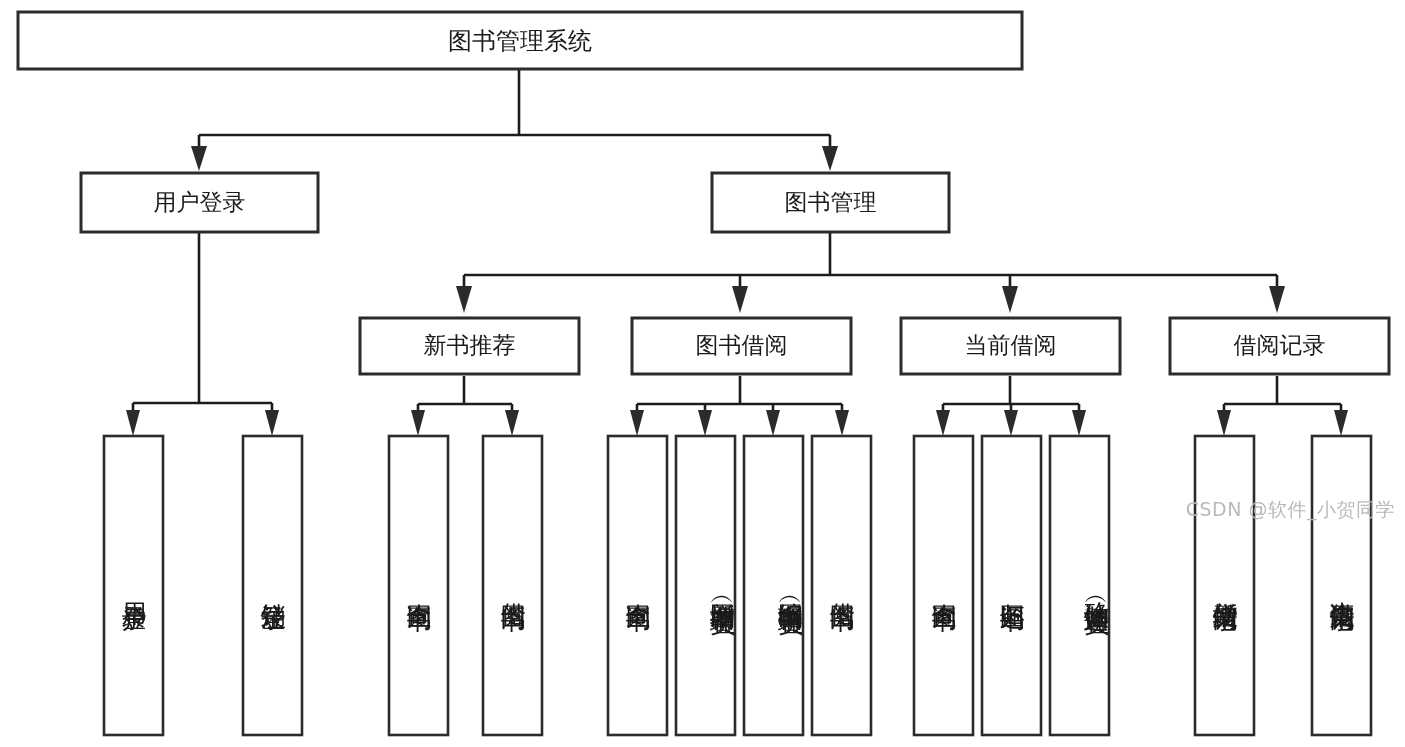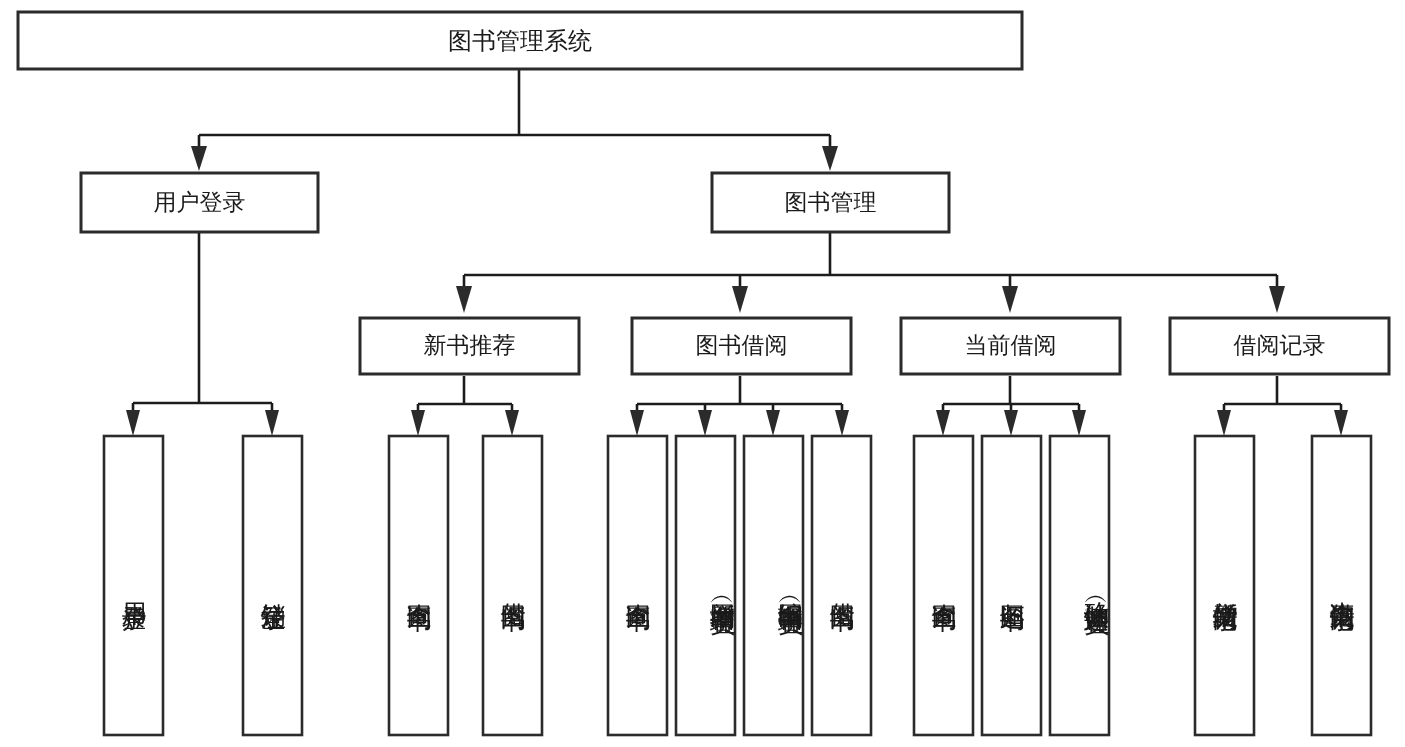--- a/index.html
+++ b/index.html
@@ -242,14 +242,15 @@
     <span>确认归还（管理员）</span>
   </div>
 
   <div class="vlabel" style="left:1195px; top:436px; width:59px; height:299px; display:flex; align-items:center; justify-content:center;">
     <span>新增借阅记录</span>
   </div>
   <div class="vlabel" style="left:1312px; top:436px; width:59px; height:299px; display:flex; align-items:center; justify-content:center;">
     <span>查询借阅记录</span>
   </div>
 
+  <div class="watermark">CSDN @软件_小贺同学</div>
 
 </div>
 
 </body></html>

